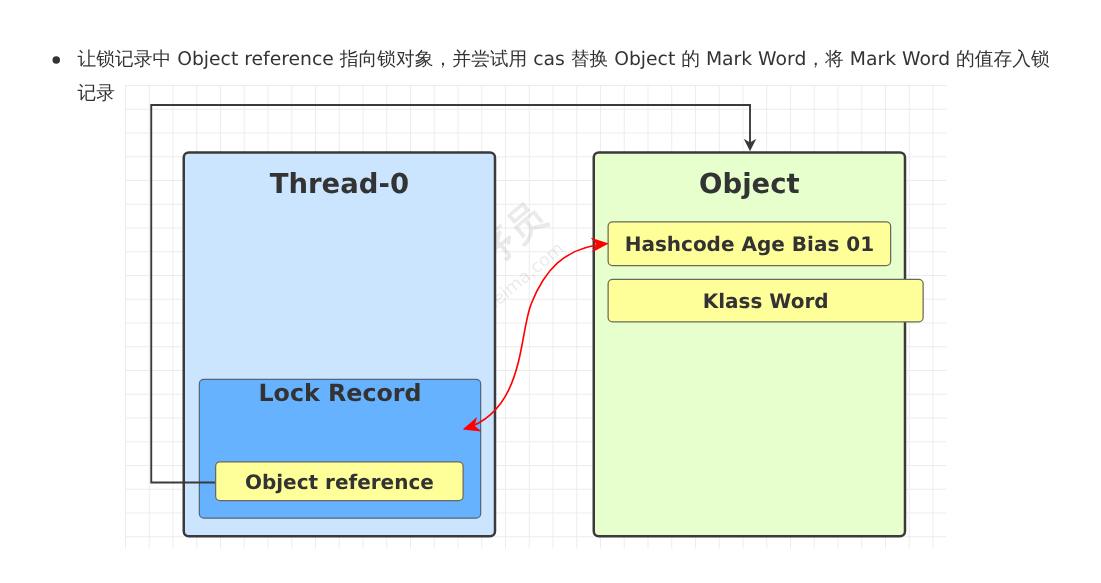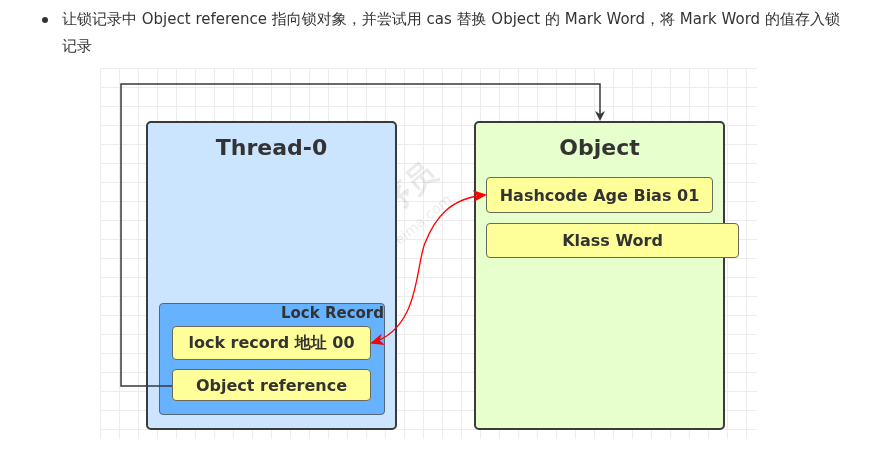--- a/index.html
+++ b/index.html
@@ -1,33 +1,33 @@
 <!DOCTYPE html>
 <html><head>
 <meta charset="utf-8">
 <style>
   html, body { margin:0; padding:0; background:#ffffff; }
   body { width:881px; height:466px; position:relative; overflow:hidden; font-family:"DejaVu Sans", sans-serif; }
   .bullet-list { position:absolute; left:38px; top:6px; width:810px; margin:0; padding:0; list-style:none; }
-  .bullet-item { position:relative; padding-left:24px; font-size:15px; line-height:27px; color:#333333; }
+  .bullet-item { position:relative; padding-left:24px; font-size:15px; line-height:27px; color:#333333;margin-top:28px; }
   .bullet-dot { position:absolute; left:4px; top:11px; width:6px; height:6px; border-radius:50%; background:#333333; }
   .diagram { position:absolute; left:100px; top:68px; width:657px; height:371px;
     background-color:#ffffff;
     background-image:
       linear-gradient(to right, #ececec 1px, transparent 1px),
       linear-gradient(to bottom, #ececec 1px, transparent 1px);
     background-size:19px 19px;
     background-position:0 0;
   }
   .box { position:absolute; box-sizing:border-box; border-radius:5px; font-weight:bold; color:#333333; }
   .thread-box { left:46px; top:53px; width:251px; height:309px; background:#cce5ff; border:2px solid #3a3a3a; }
   .object-box { left:374px; top:53px; width:251px; height:309px; background:#e6ffcc; border:2px solid #3a3a3a; }
   .box-title { position:absolute; left:0; right:0; top:12px; text-align:center; font-size:22px; }
   .lock-record { left:59px; top:235px; width:226px; height:112px; background:#66b2ff; border:1.5px solid #556677; border-radius:4px; }
-  .lock-record-title { position:absolute; left:0; right:0; top:0; text-align:right; font-size:15px; }
+  .lock-record-title { position:absolute; left:0; right:0; top:0; text-align:center; font-size:19px; }
   .cell { position:absolute; box-sizing:border-box; background:#ffff99; border:1.5px solid #6a6a5a; border-radius:4px;
     display:flex; align-items:center; justify-content:center; font-size:16px; font-weight:bold; color:#333333; }
   .watermark { position:absolute; left:180px; top:95px; width:220px; height:160px; opacity:0.08; pointer-events:none; transform:rotate(-40deg); }
   .wm-text { position:absolute; left:40px; top:30px; font-size:30px; font-weight:bold; color:#000; white-space:nowrap; }
   .wm-url { position:absolute; left:60px; top:75px; font-size:14px; color:#000; white-space:nowrap; }
   .wm-circle { position:absolute; left:-10px; top:40px; width:60px; height:60px; border-radius:50%; border:6px solid #000; }
   svg.connectors { position:absolute; left:0; top:0; width:657px; height:371px; overflow:visible; }
 </style>
 </head>
 <body>
@@ -47,21 +47,20 @@
     <div class="wm-url">www.itheima.com</div>
   </div>
 
   <div class="box thread-box">
     <div class="box-title">Thread-0</div>
   </div>
 
   <div class="box lock-record">
     <div class="lock-record-title">Lock Record</div>
   </div>
-  <div class="cell" style="left:72px; top:258px; width:199px; height:34px;">lock  record 地址 00</div>
   <div class="cell" style="left:72px; top:301px; width:199px; height:32px;">Object reference</div>
 
   <div class="box object-box">
     <div class="box-title">Object</div>
   </div>
   <div class="cell" style="left:386px; top:109px; width:227px; height:36px;">Hashcode Age Bias 01</div>
   <div class="cell" style="left:386px; top:155px; width:253px; height:35px;">Klass Word</div>
 
   <svg class="connectors">
     <defs>

